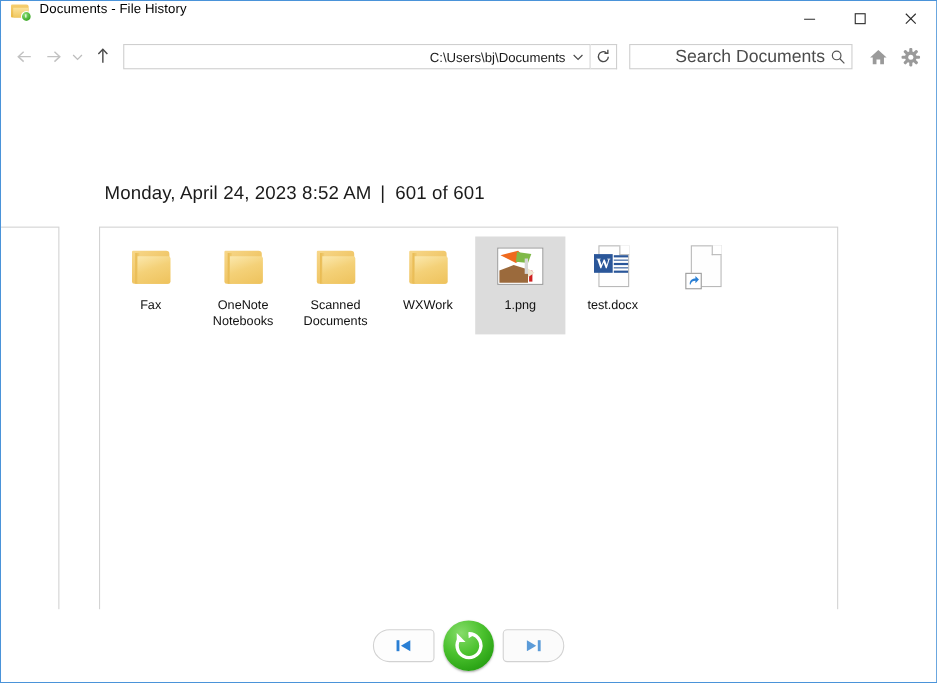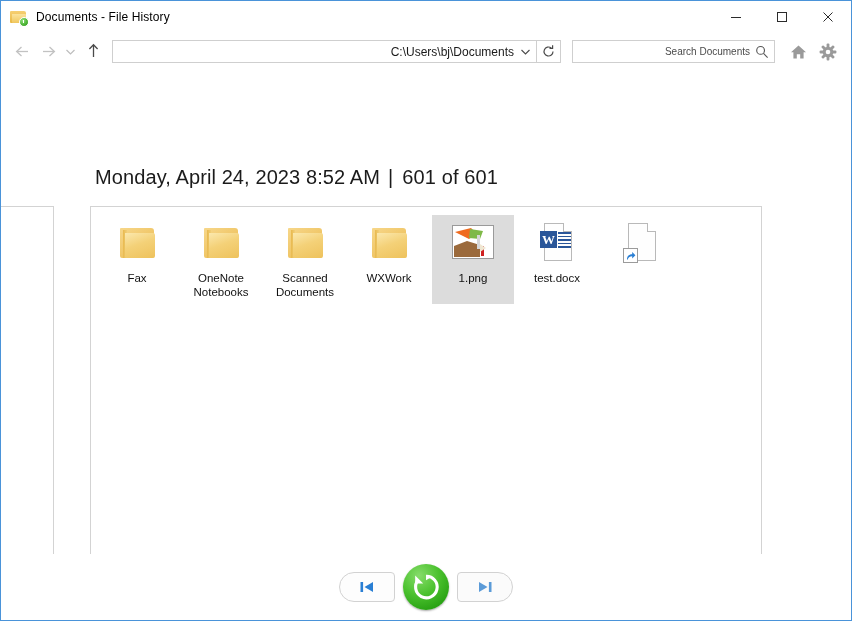--- a/index.html
+++ b/index.html
@@ -27,21 +27,21 @@
     display: flex;
     flex-direction: column;
   }
 
   
   .titlebar {
     height: 32px;
     min-height: 32px;
     background: #ffffff;
     display: flex;
-    align-items: center;
+    align-items: flex-start;
     position: relative;
   }
   .titlebar-icon {
     width: 18px; height: 18px;
     margin-left: 9px;
     margin-right: 8px;
     position: relative;
     flex: 0 0 auto;
   }
   .folder-mini {
@@ -167,21 +167,21 @@
     margin-left: 11px;
     border: 1px solid #cfcfcf;
     background: #ffffff;
     display: flex;
     align-items: center;
     box-sizing: border-box;
     flex: 0 0 auto;
   }
   .search-placeholder {
     flex: 1 1 auto;
-    font-size: 10px;
+    font-size: 16px;
     color: #4b4b4b;
     padding-left: 7px;
     white-space: nowrap;
     overflow: hidden;
   }
   .search-icon-wrap {
     width: 24px; height: 21px;
     display: flex;
     align-items: center;
     justify-content: center;
@@ -203,21 +203,21 @@
     position: relative;
     background: #ffffff;
     overflow: hidden;
   }
 
   
   .version-header {
     position: absolute;
     left: 94px;
     top: 96px;
-    font-size: 20px;
+    font-size: 17px;
     color: #1b1b1b;
     white-space: nowrap;
     letter-spacing: 0.1px;
   }
   .version-header .sep {
     padding: 0 9px 0 8px;
     color: #1b1b1b;
   }
 
   

